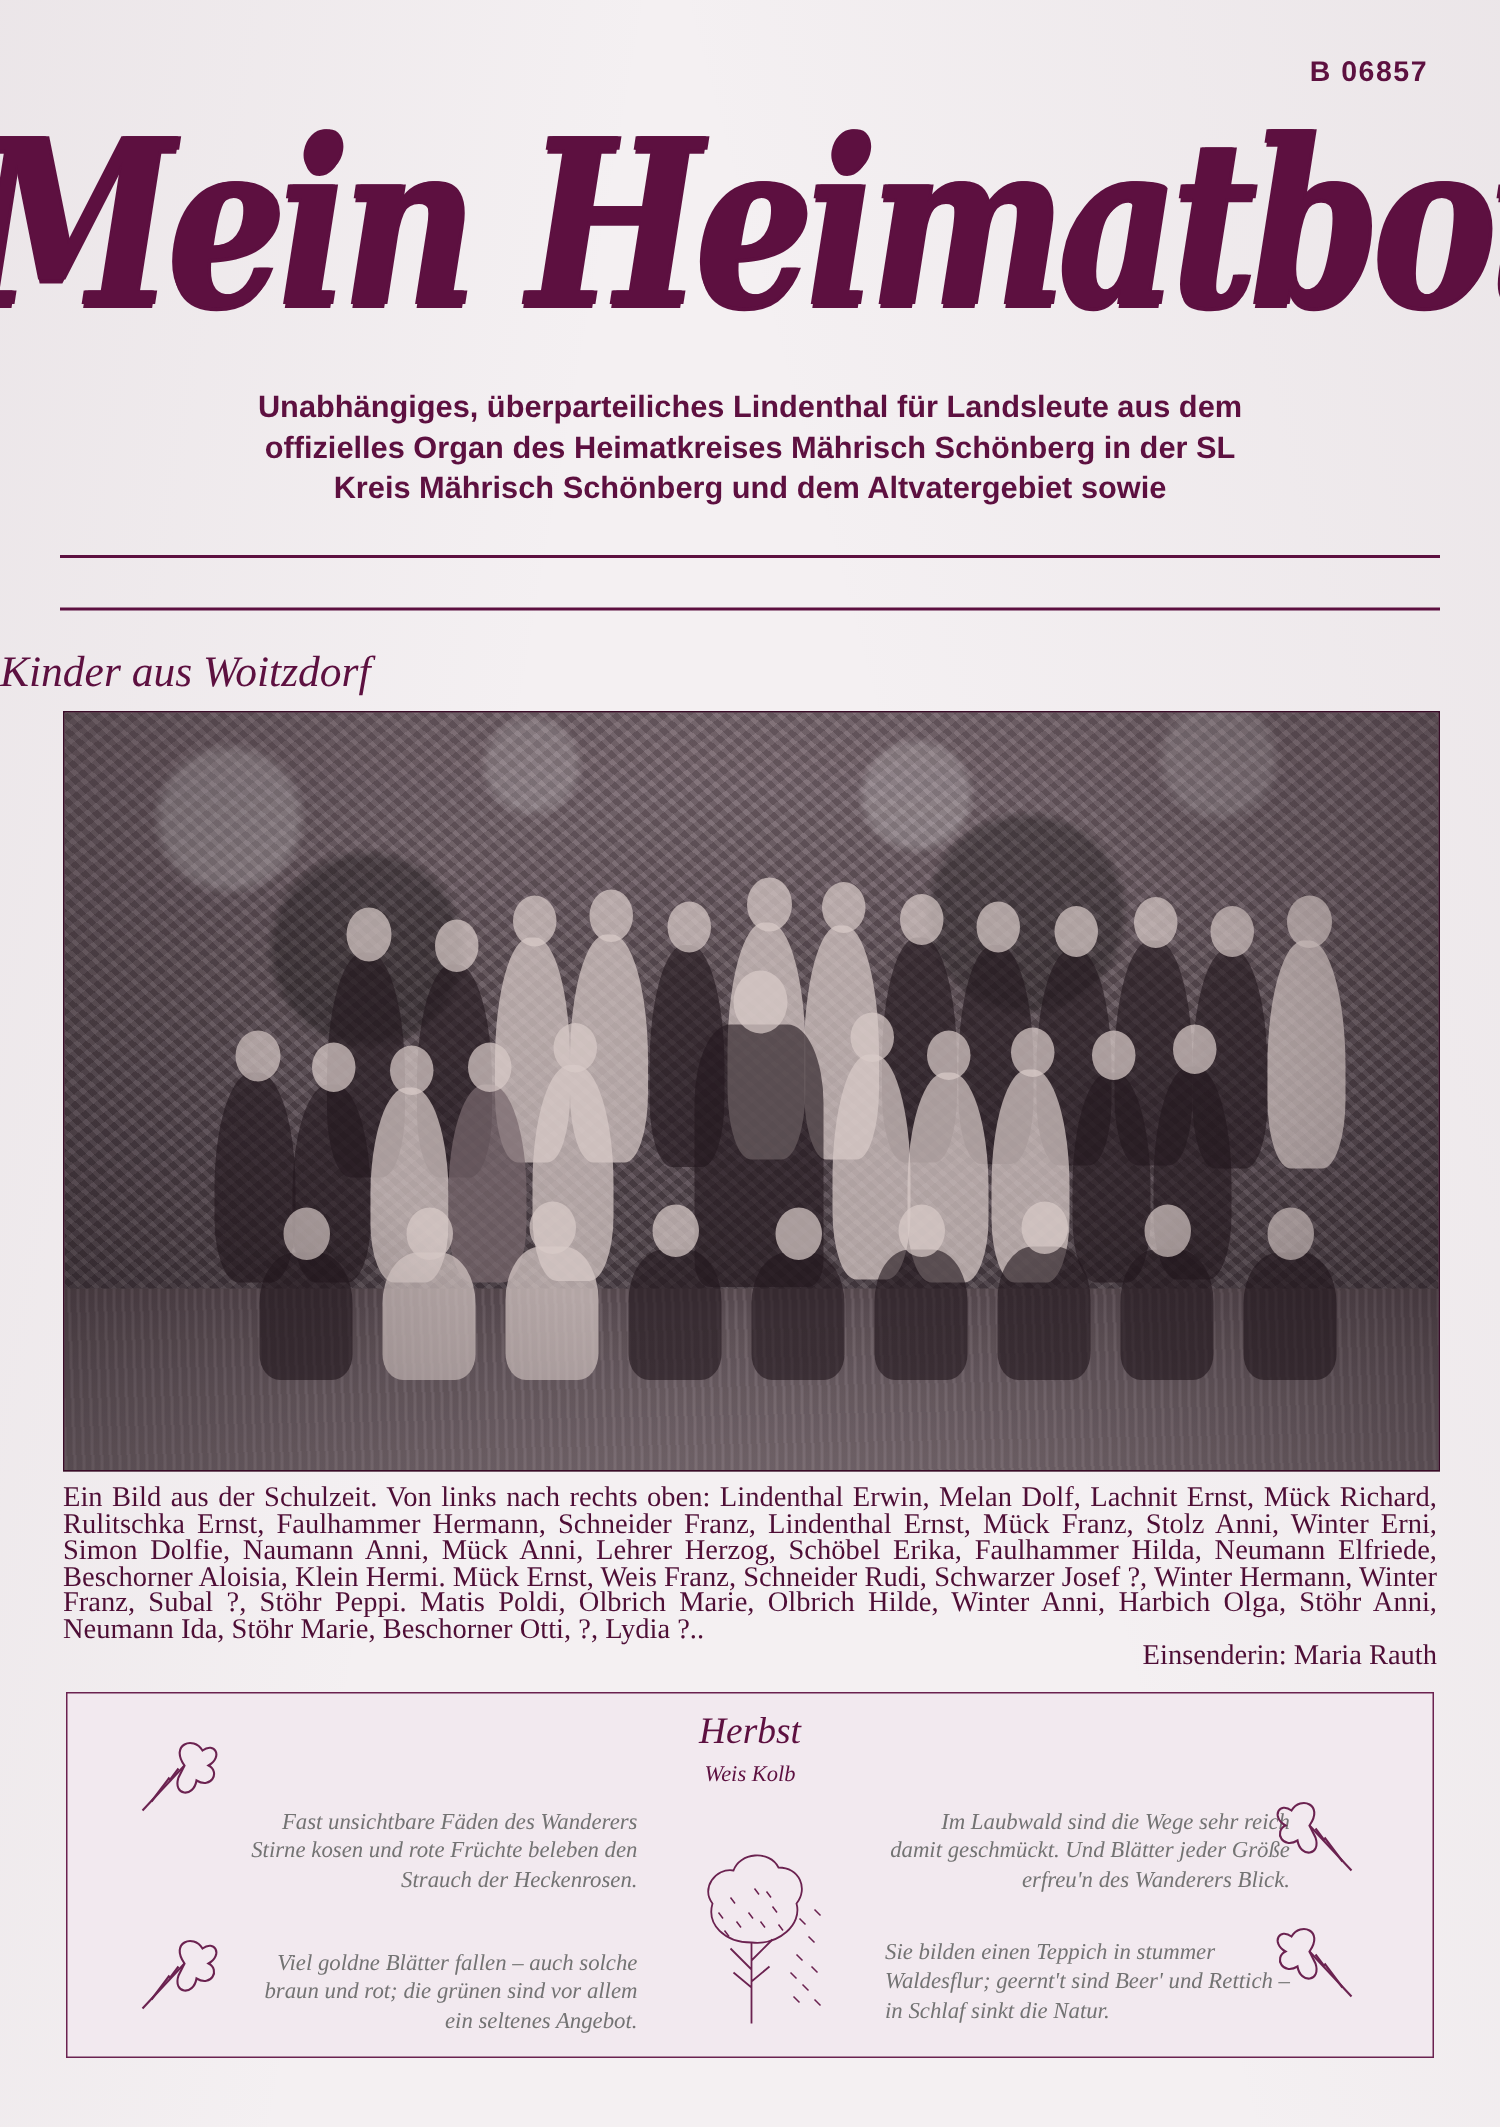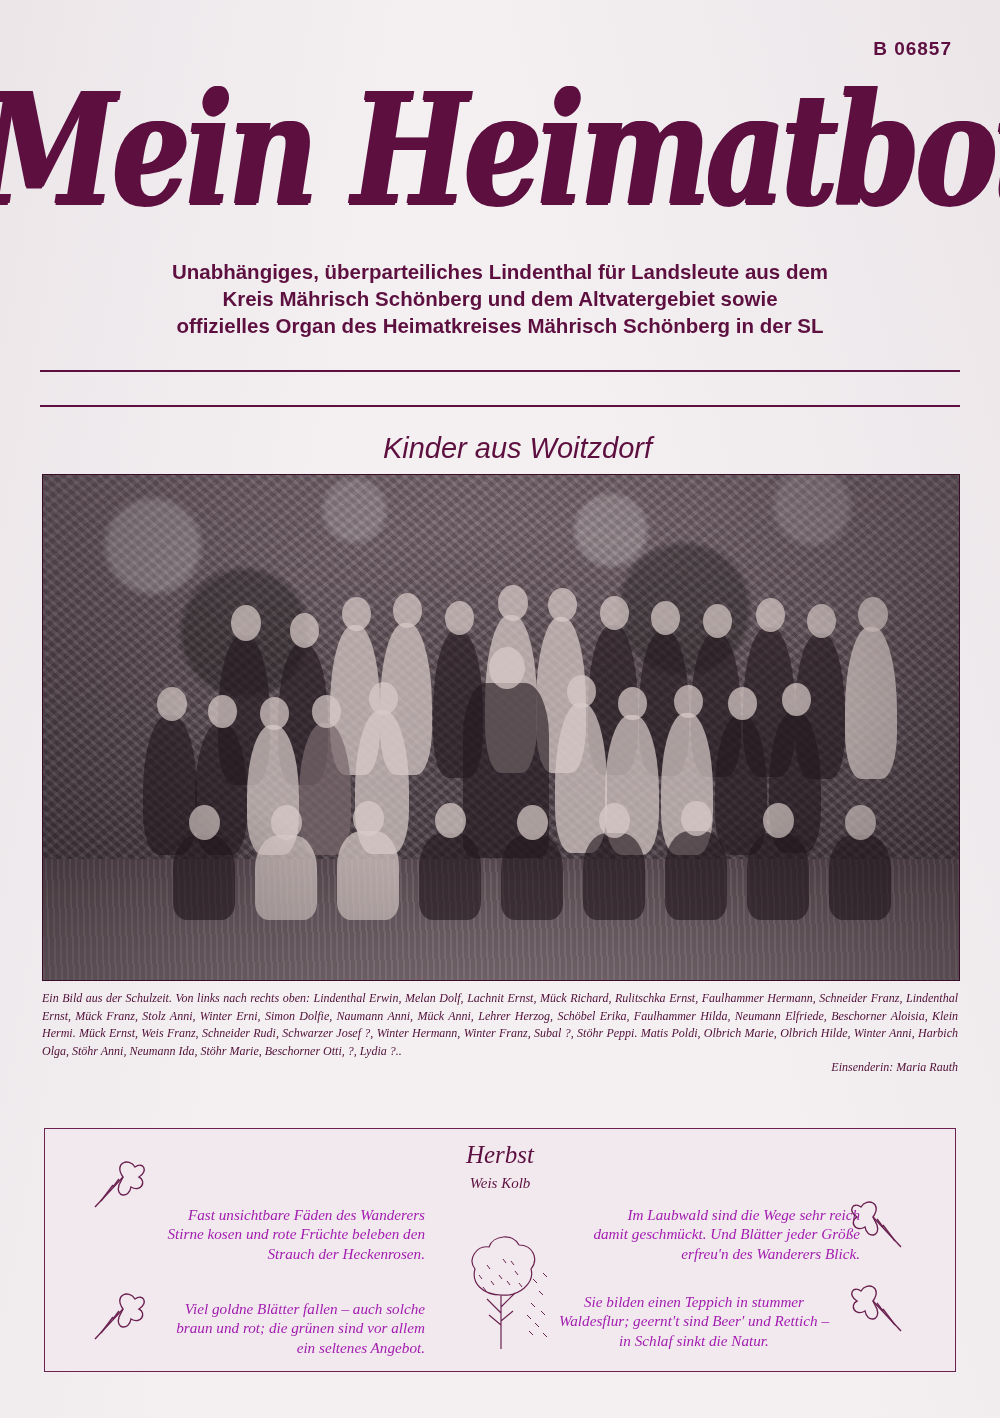--- a/index.html
+++ b/index.html
@@ -104,26 +104,24 @@
     font-size: 15px;
     color: #5d1040;
   }
   .issuebar .mid { flex: 1; text-align: center; }
 
   .headline {
     position: absolute;
     left: 0;
     right: 0;
     top: 432px;
-    text-align: center;
-    font-family: Liberation Sans, sans-serif;
+    font-family: Liberation Serif, serif;
     font-style: italic;
     font-size: 29px;
     color: #5d1040;
-    padding-left: 35px;
   }
 
   .photo-frame {
     position: absolute;
     left: 42px;
     top: 474px;
     width: 916px;
     height: 505px;
     border: 1px solid #3a0c28;
     overflow: hidden;
@@ -175,22 +173,21 @@
   }
   .kid.light { background: rgba(216,203,199,0.72); }
   .kid.mid { background: rgba(120,104,110,0.72); }
 
   .caption {
     position: absolute;
     left: 42px;
     right: 42px;
     top: 990px;
     font-family: "Liberation Serif", serif;
-    font-style: italic;
-    font-size: 12px;
+    font-size: 19px;
     line-height: 17.6px;
     color: #4e0e36;
     text-align: justify;
   }
   .caption .sender {
     display: block;
     text-align: right;
     margin-top: -1px;
   }
 
@@ -222,26 +219,26 @@
     font-style: italic;
     font-size: 15px;
     color: #5d1040;
   }
   .stanza {
     position: absolute;
     font-family: "Liberation Serif", serif;
     font-style: italic;
     font-size: 15.2px;
     line-height: 19.4px;
-    color: #a21caf;
+    color: #737373;
   }
   .stanza.s1 { left: 120px; top: 76px; width: 260px; text-align: right; }
   .stanza.s2 { left: 120px; top: 170px; width: 260px; text-align: right; }
   .stanza.s3 { left: 545px; top: 76px; width: 270px; text-align: right; }
-  .stanza.s4 { left: 514px; top: 163px; width: 270px; text-align: center; }
+  .stanza.s4 { left: 545px; top: 163px; width: 270px; }
 
   .leaf, .tree {
     position: absolute;
   }
   .leaf svg, .tree svg { display: block; }
   .leaf1 { left: 44px;  top: 26px; }
   .leaf2 { left: 44px;  top: 158px; }
   .leaf3 { left: 800px; top: 66px; }
   .leaf4 { left: 800px; top: 150px; }
   .tree  { left: 398px; top: 92px; }
@@ -252,22 +249,22 @@
 <div class="page">
 
   <div class="code">B 06857</div>
 
   <div class="masthead">
     <div class="title">Mein Heimatbote</div>
   </div>
 
   <div class="subtitle">
     <div>Unabhängiges, überparteiliches Lindenthal für Landsleute aus dem</div>
+    <div>offizielles Organ des Heimatkreises Mährisch Schönberg in der SL</div>
     <div>Kreis Mährisch Schönberg und dem Altvatergebiet sowie</div>
-    <div>offizielles Organ des Heimatkreises Mährisch Schönberg in der SL</div>
   </div>
 
   <div class="rule rule-top"></div>
   <div class="rule rule-bottom"></div>
 
   <div class="headline">Kinder aus Woitzdorf</div>
 
   <div class="photo-frame">
     <div class="photo">
       <div class="foliage"></div>

